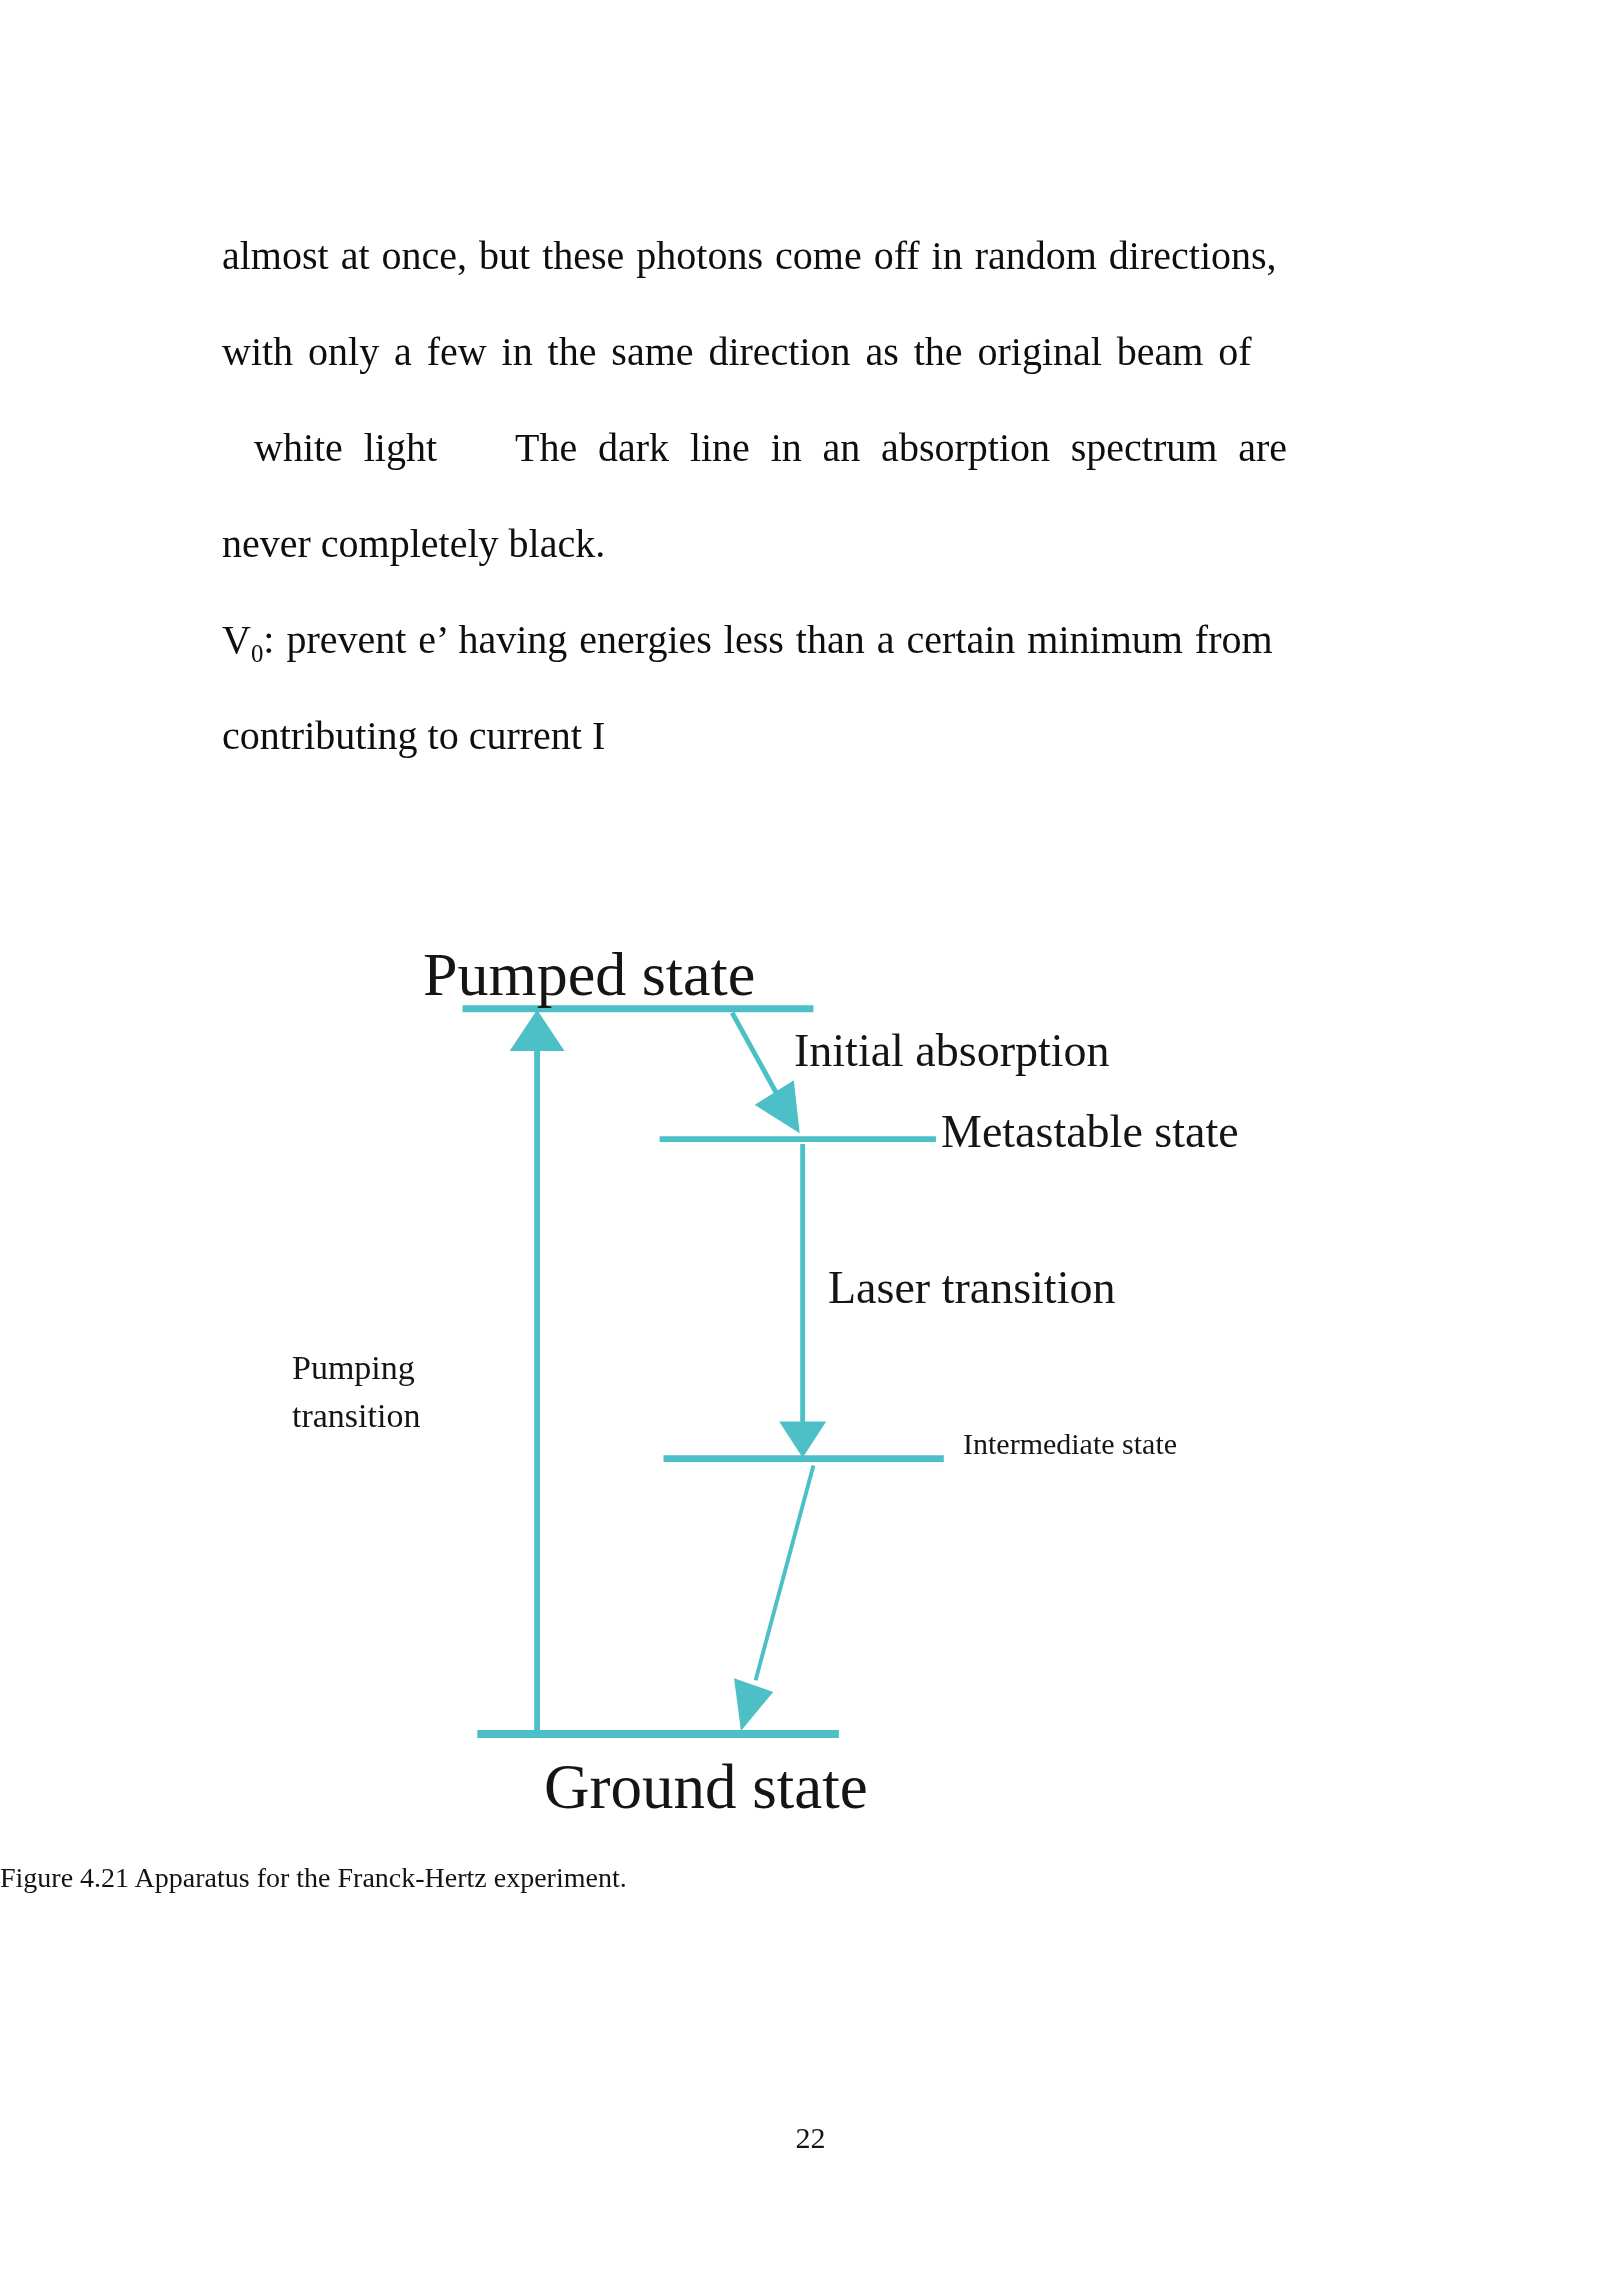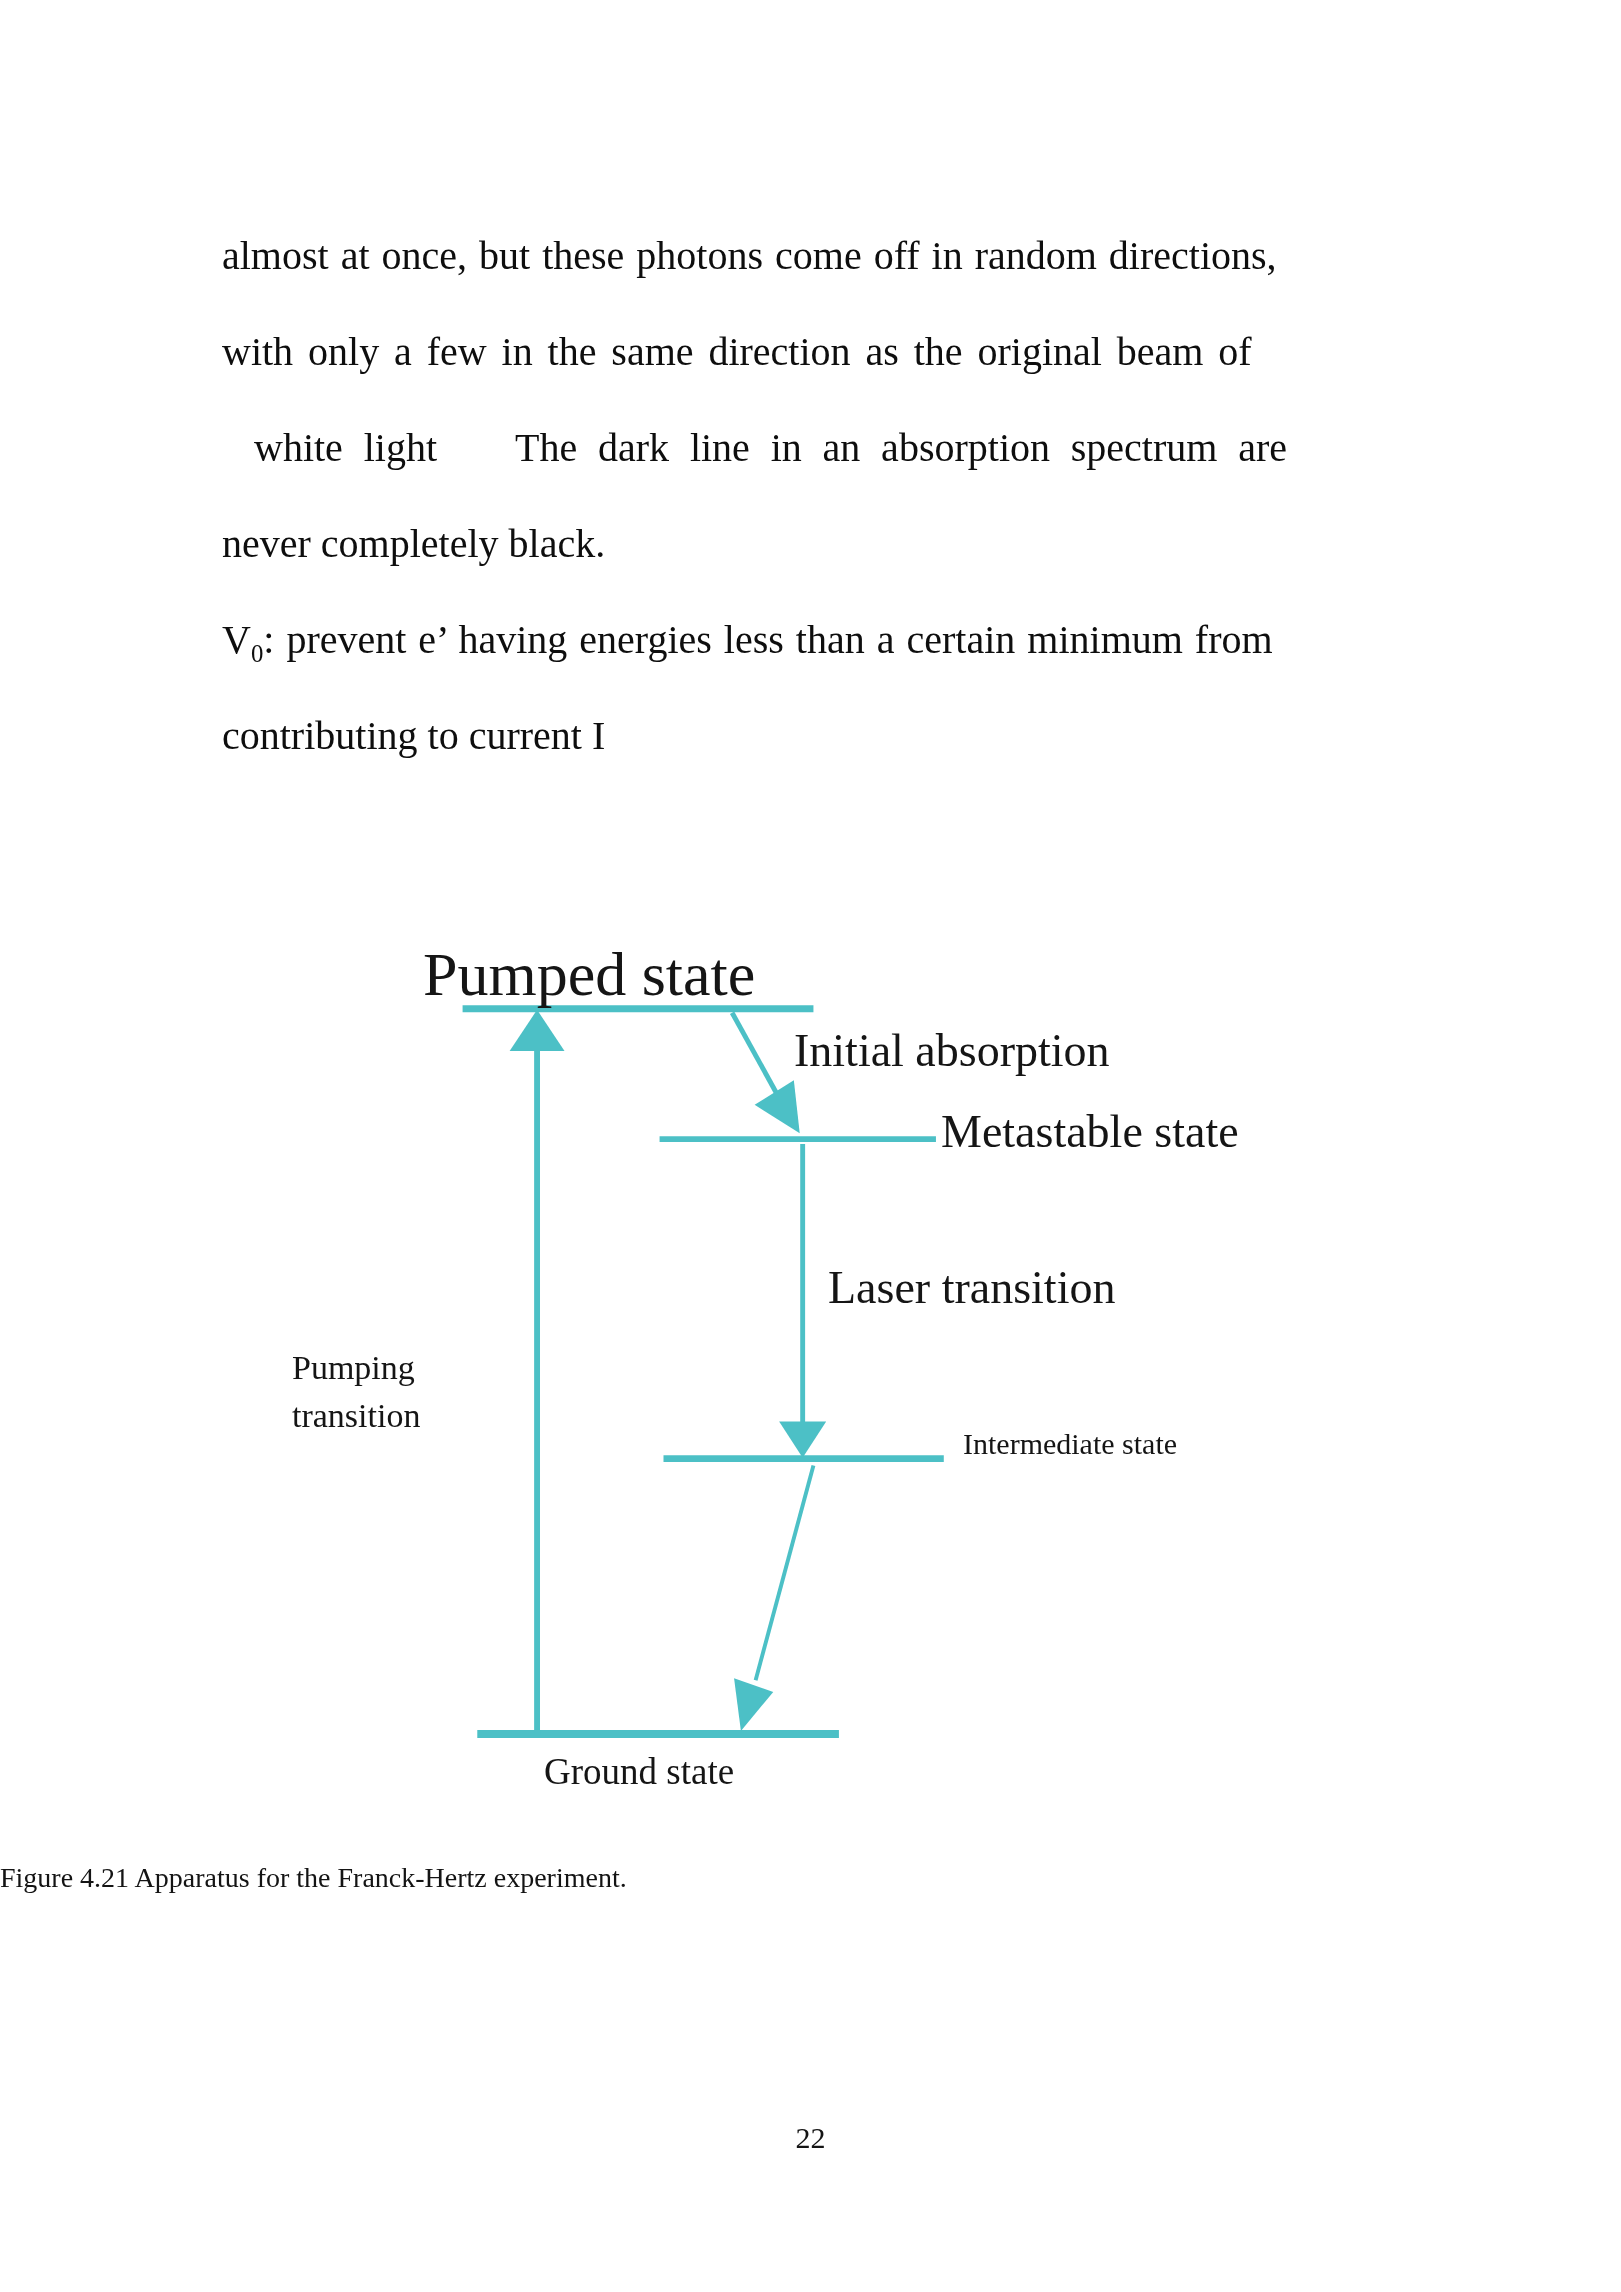--- a/index.html
+++ b/index.html
@@ -43,21 +43,21 @@
     color:#151515;
     line-height:1.15;
     white-space:nowrap;
   }
   .lbl-pumped{left:423px;top:939px;font-size:62px;}
   .lbl-initial{left:794px;top:1025px;font-size:46px;}
   .lbl-metastable{left:941px;top:1106px;font-size:46px;}
   .lbl-laser{left:828px;top:1262px;font-size:46px;}
   .lbl-pumping{left:292px;top:1309px;font-size:34px;line-height:1.42;white-space:normal;width:255px;margin-top:35px;}
   .lbl-intermediate{left:963px;top:1427px;font-size:30px;}
-  .lbl-ground{left:544px;top:1751px;font-size:37px;}
+  .lbl-ground{left:544px;top:1751px;font-size:63px;}
   .caption{
     position:absolute;
     left:0;top:1862px;
     width:1621px;
     text-align:left;
     font-size:28px;
     color:#141414;
   }
   .page-number{
     position:absolute;

